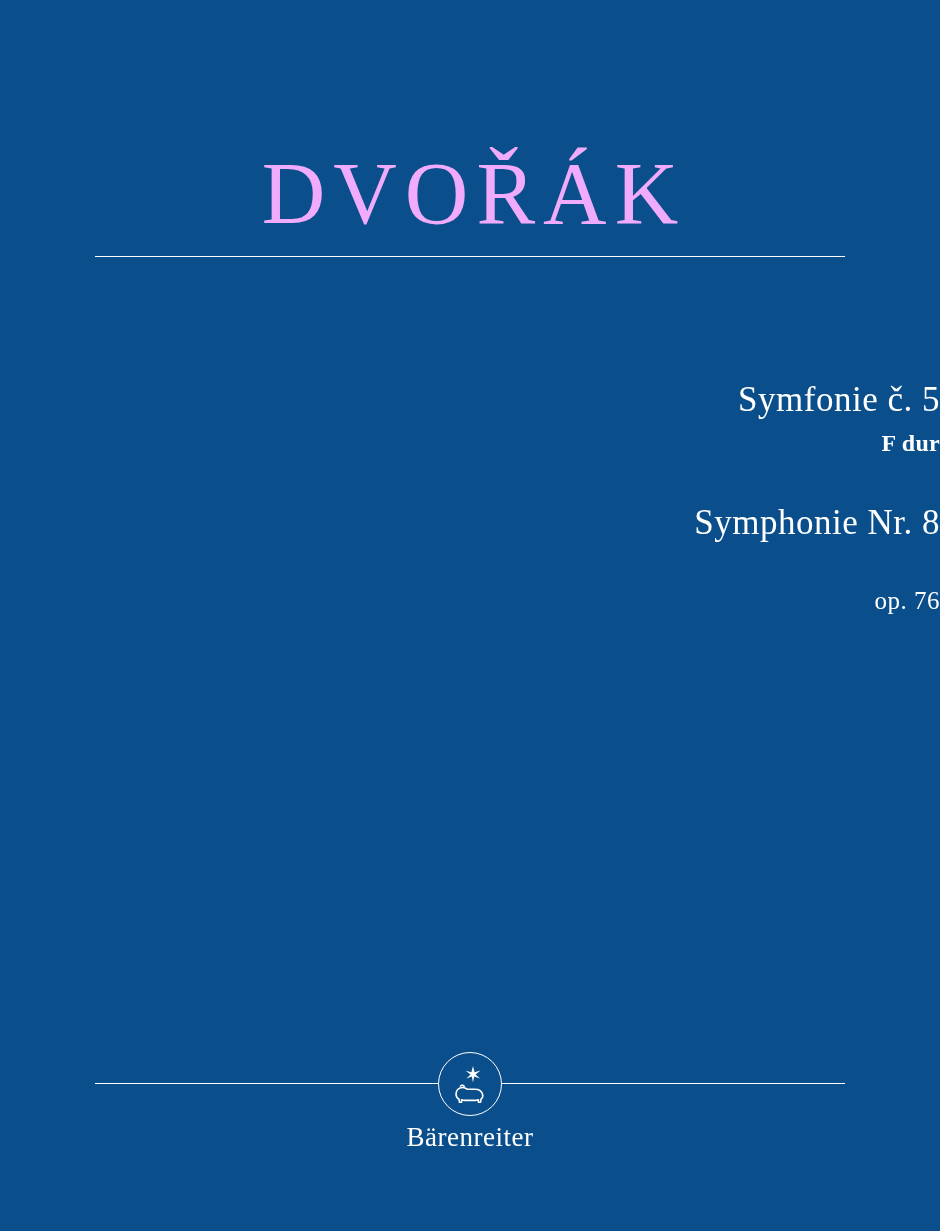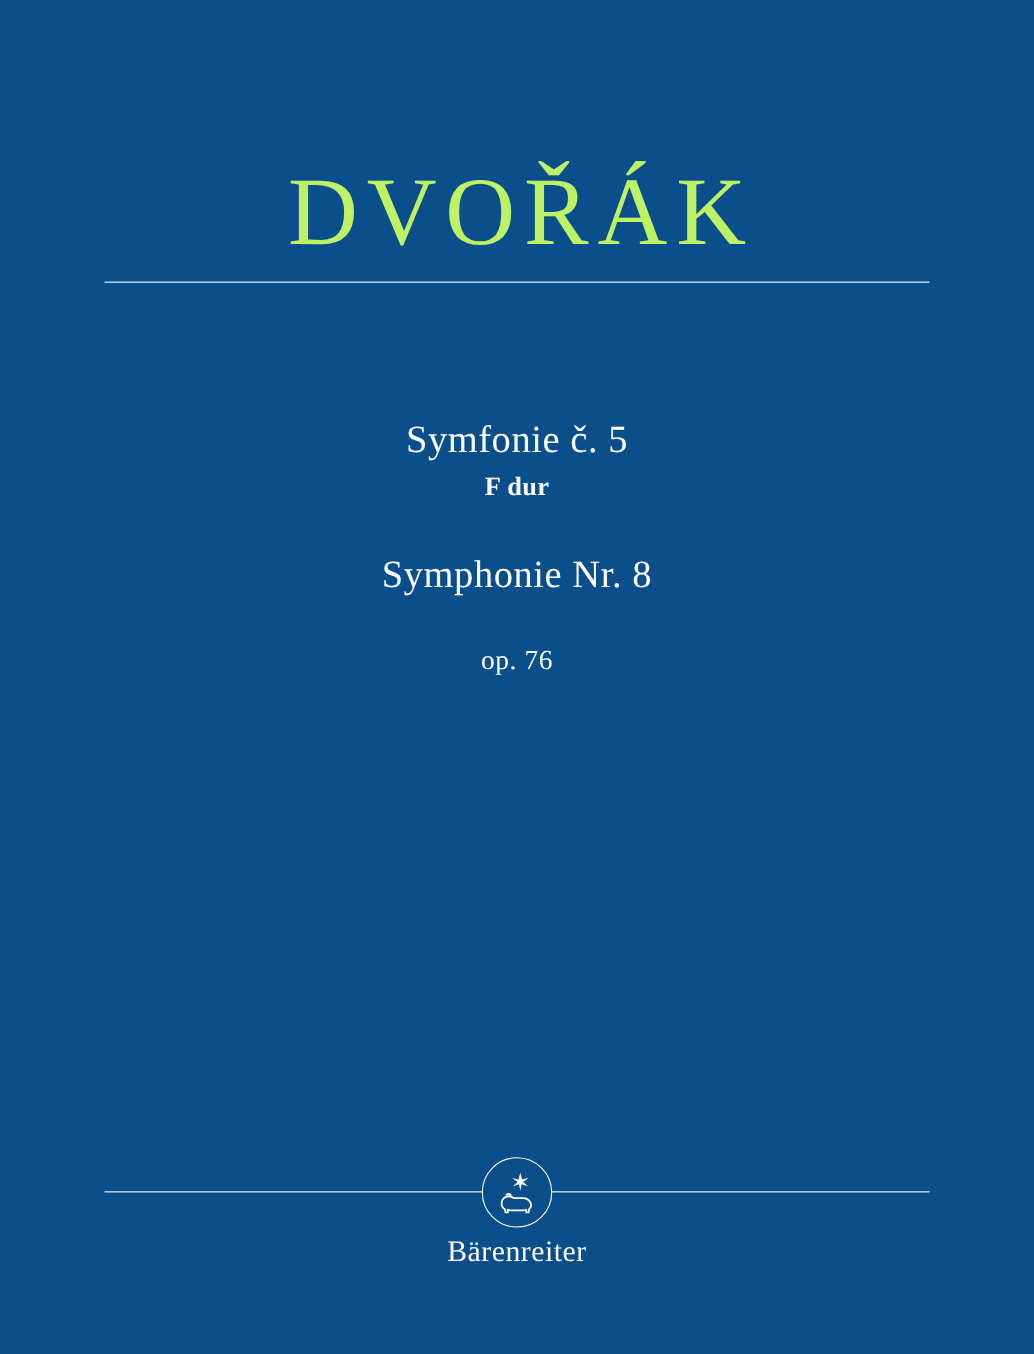--- a/index.html
+++ b/index.html
@@ -29,37 +29,37 @@
     left: 0;
     width: 100%;
     text-align: center;
   }
   .composer {
     font-family: "Liberation Serif", serif;
     font-size: 88px;
     font-weight: 400;
     letter-spacing: 8px;
     line-height: 1.0;
-    color: #bef264;
+    color: #f0abfc;
     padding-left: 8px;
   }
   .rule {
     width: 750px;
     height: 1px;
     background: #ffffff;
     margin: 18px auto 0 auto;
   }
 
   
   .titles {
     position: absolute;
     top: 378px;
     left: 0;
     width: 100%;
-    text-align: center;
+    text-align: right;
   }
   .title-group {
     margin-bottom: 42px;
   }
   .title-main {
     font-size: 35px;
     font-weight: 400;
     line-height: 1.25;
     letter-spacing: 0.5px;
   }

